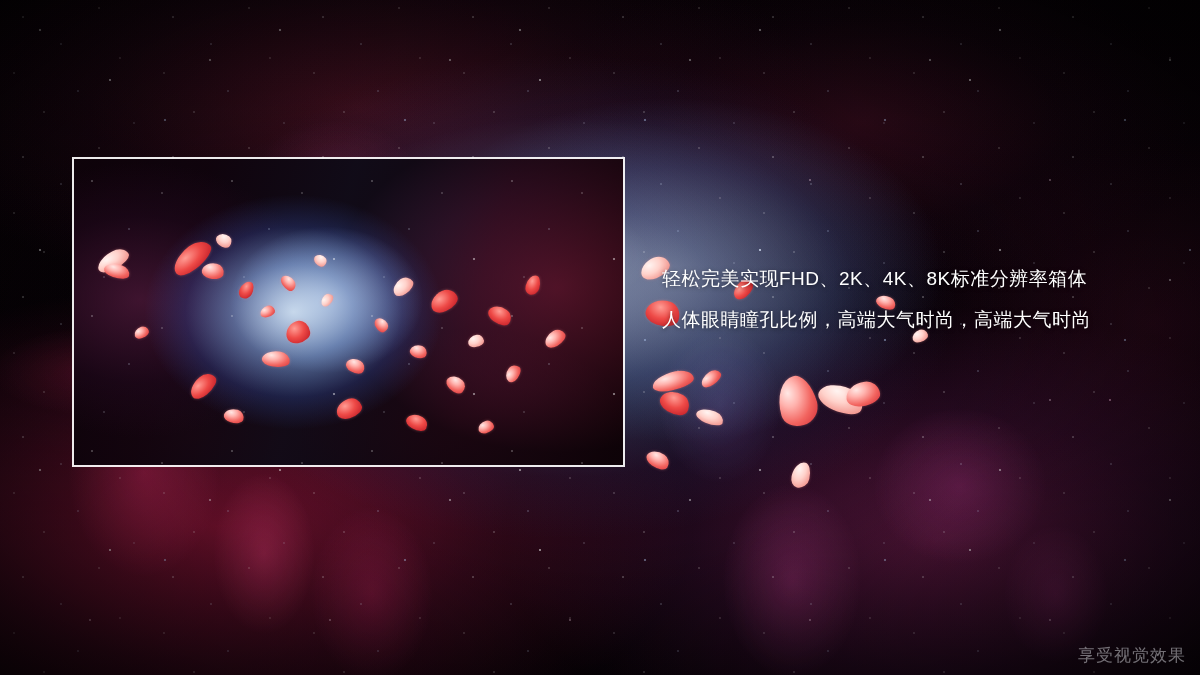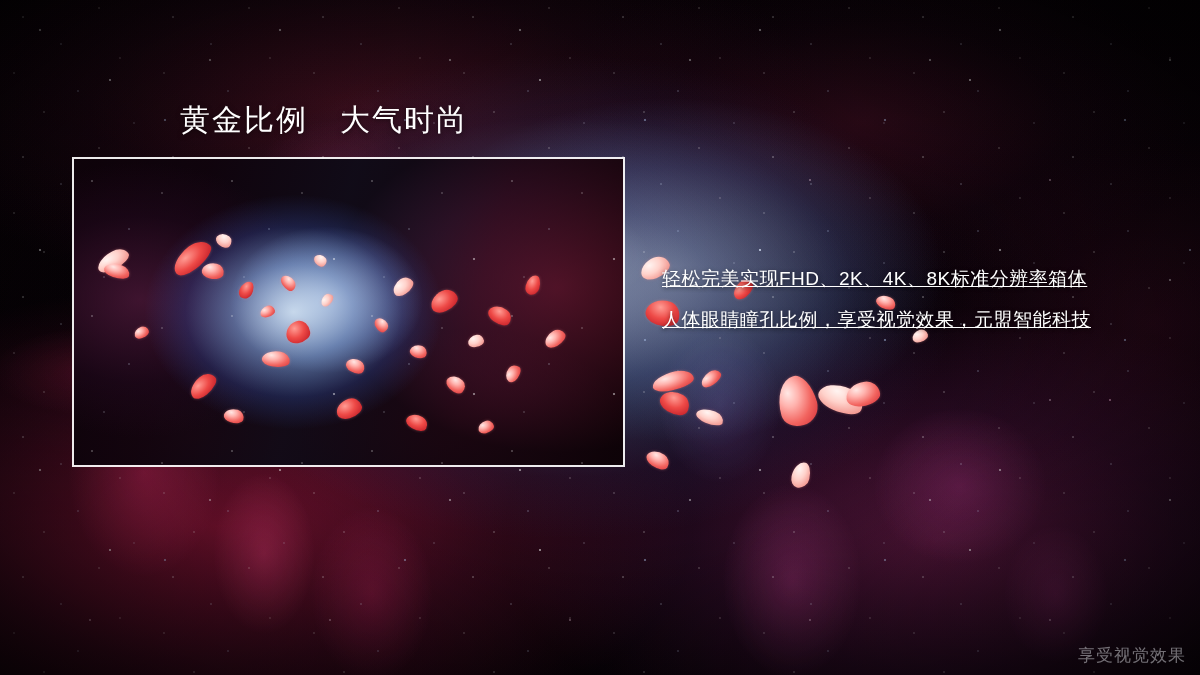--- a/index.html
+++ b/index.html
@@ -156,21 +156,21 @@
     position: absolute;
     left: 662px;
     top: 258px;
     width: 520px;
     color: #ffffff;
     font-size: 19px;
     line-height: 41px;
     letter-spacing: .5px;
     text-shadow: 0 1px 4px rgba(0,0,0,.5);
   }
-  #body-copy .line { white-space: nowrap; text-decoration: underline; }
+  #body-copy .line { white-space: nowrap; }
 
   #watermark {
     position: absolute;
     right: 14px;
     bottom: 8px;
     color: rgba(200,200,205,0.55);
     font-size: 17px;
     letter-spacing: 1px;
   }
 </style>
@@ -179,21 +179,20 @@
 
 <div id="slide">
 
   <div id="bg-base" class="bg-layer"></div>
   <div id="bg-wisps" class="bg-layer"></div>
   <div id="stars-sm" class="stars"></div>
   <div id="stars-md" class="stars"></div>
   <div id="stars-lg" class="stars"></div>
   <div id="bg-vignette" class="bg-layer"></div>
 
-  <div id="headline">黄金比例　大气时尚</div>
 
   <div id="picture-frame">
     <div id="picture-inner"></div>
     <div id="picture-stars"></div>
 
     <div class="petal pale" style="left:22px;  top:93px;  width:34px; height:17px; transform:rotate(-28deg);"></div>
     <div class="petal" style="left:30px;  top:105px; width:26px; height:14px; transform:rotate(18deg);"></div>
     <div class="petal deep" style="left:96px;  top:88px;  width:44px; height:22px; transform:rotate(-38deg);"></div>
     <div class="petal" style="left:128px; top:104px; width:22px; height:16px; transform:rotate(12deg);"></div>
     <div class="petal pale" style="left:142px; top:75px;  width:16px; height:13px; transform:rotate(40deg);"></div>
@@ -233,18 +232,18 @@
   <div class="petal pale" style="left:818px; top:386px; width:46px; height:26px; transform:rotate(24deg);"></div>
   <div class="petal" style="left:846px; top:382px; width:34px; height:24px; transform:rotate(-8deg);"></div>
   <div class="petal pale" style="left:792px; top:462px; width:18px; height:26px; transform:rotate(12deg);"></div>
   <div class="petal deep" style="left:732px; top:282px; width:22px; height:15px; transform:rotate(-40deg);"></div>
   <div class="petal" style="left:876px; top:296px; width:20px; height:13px; transform:rotate(26deg);"></div>
   <div class="petal pale" style="left:912px; top:330px; width:16px; height:12px; transform:rotate(-18deg);"></div>
   <div class="petal" style="left:646px; top:452px; width:24px; height:16px; transform:rotate(34deg);"></div>
 
   <div id="body-copy">
     <div class="line">轻松完美实现FHD、2K、4K、8K标准分辨率箱体</div>
-    <div class="line">人体眼睛瞳孔比例，享受视觉效果，元盟智能科技</div>
+    <div class="line">人体眼睛瞳孔比例，高端大气时尚，高端大气时尚</div>
   </div>
 
   <div id="watermark">享受视觉效果</div>
 
 </div>
 
 </body></html>

